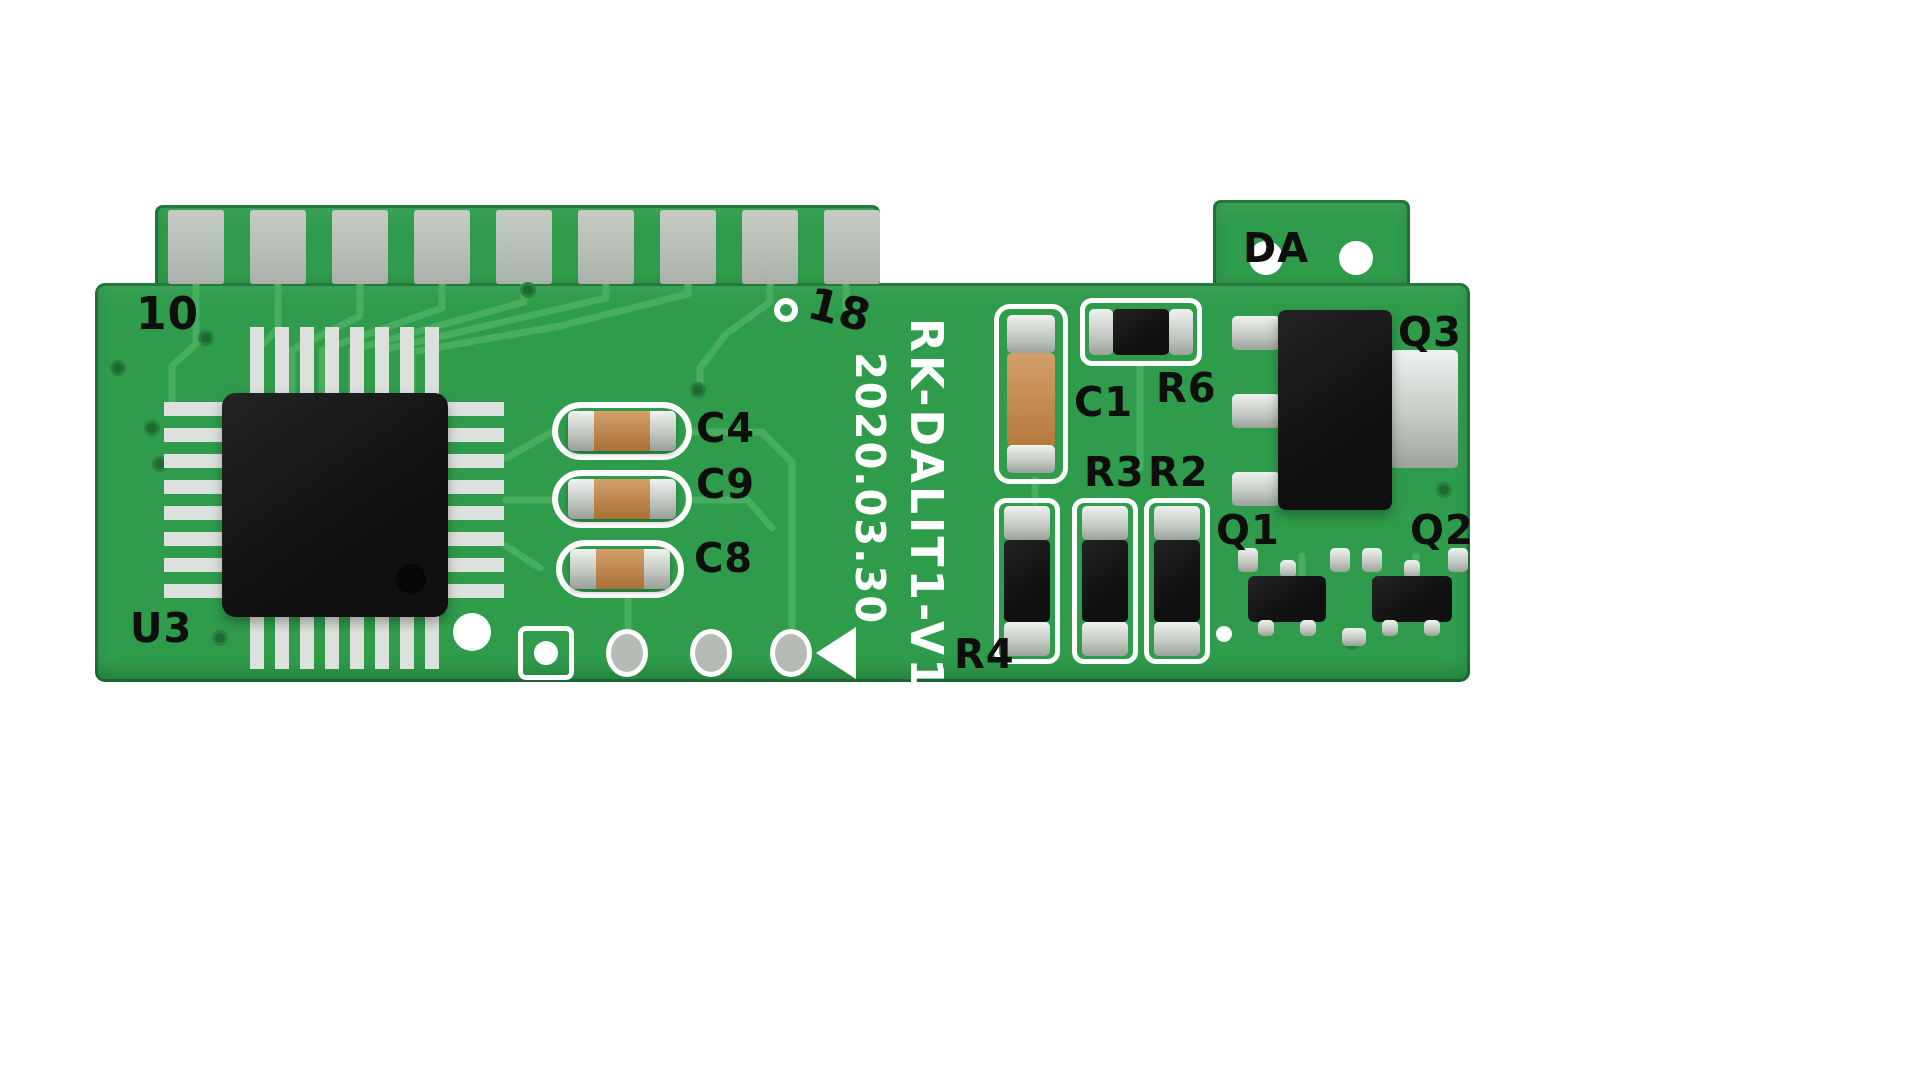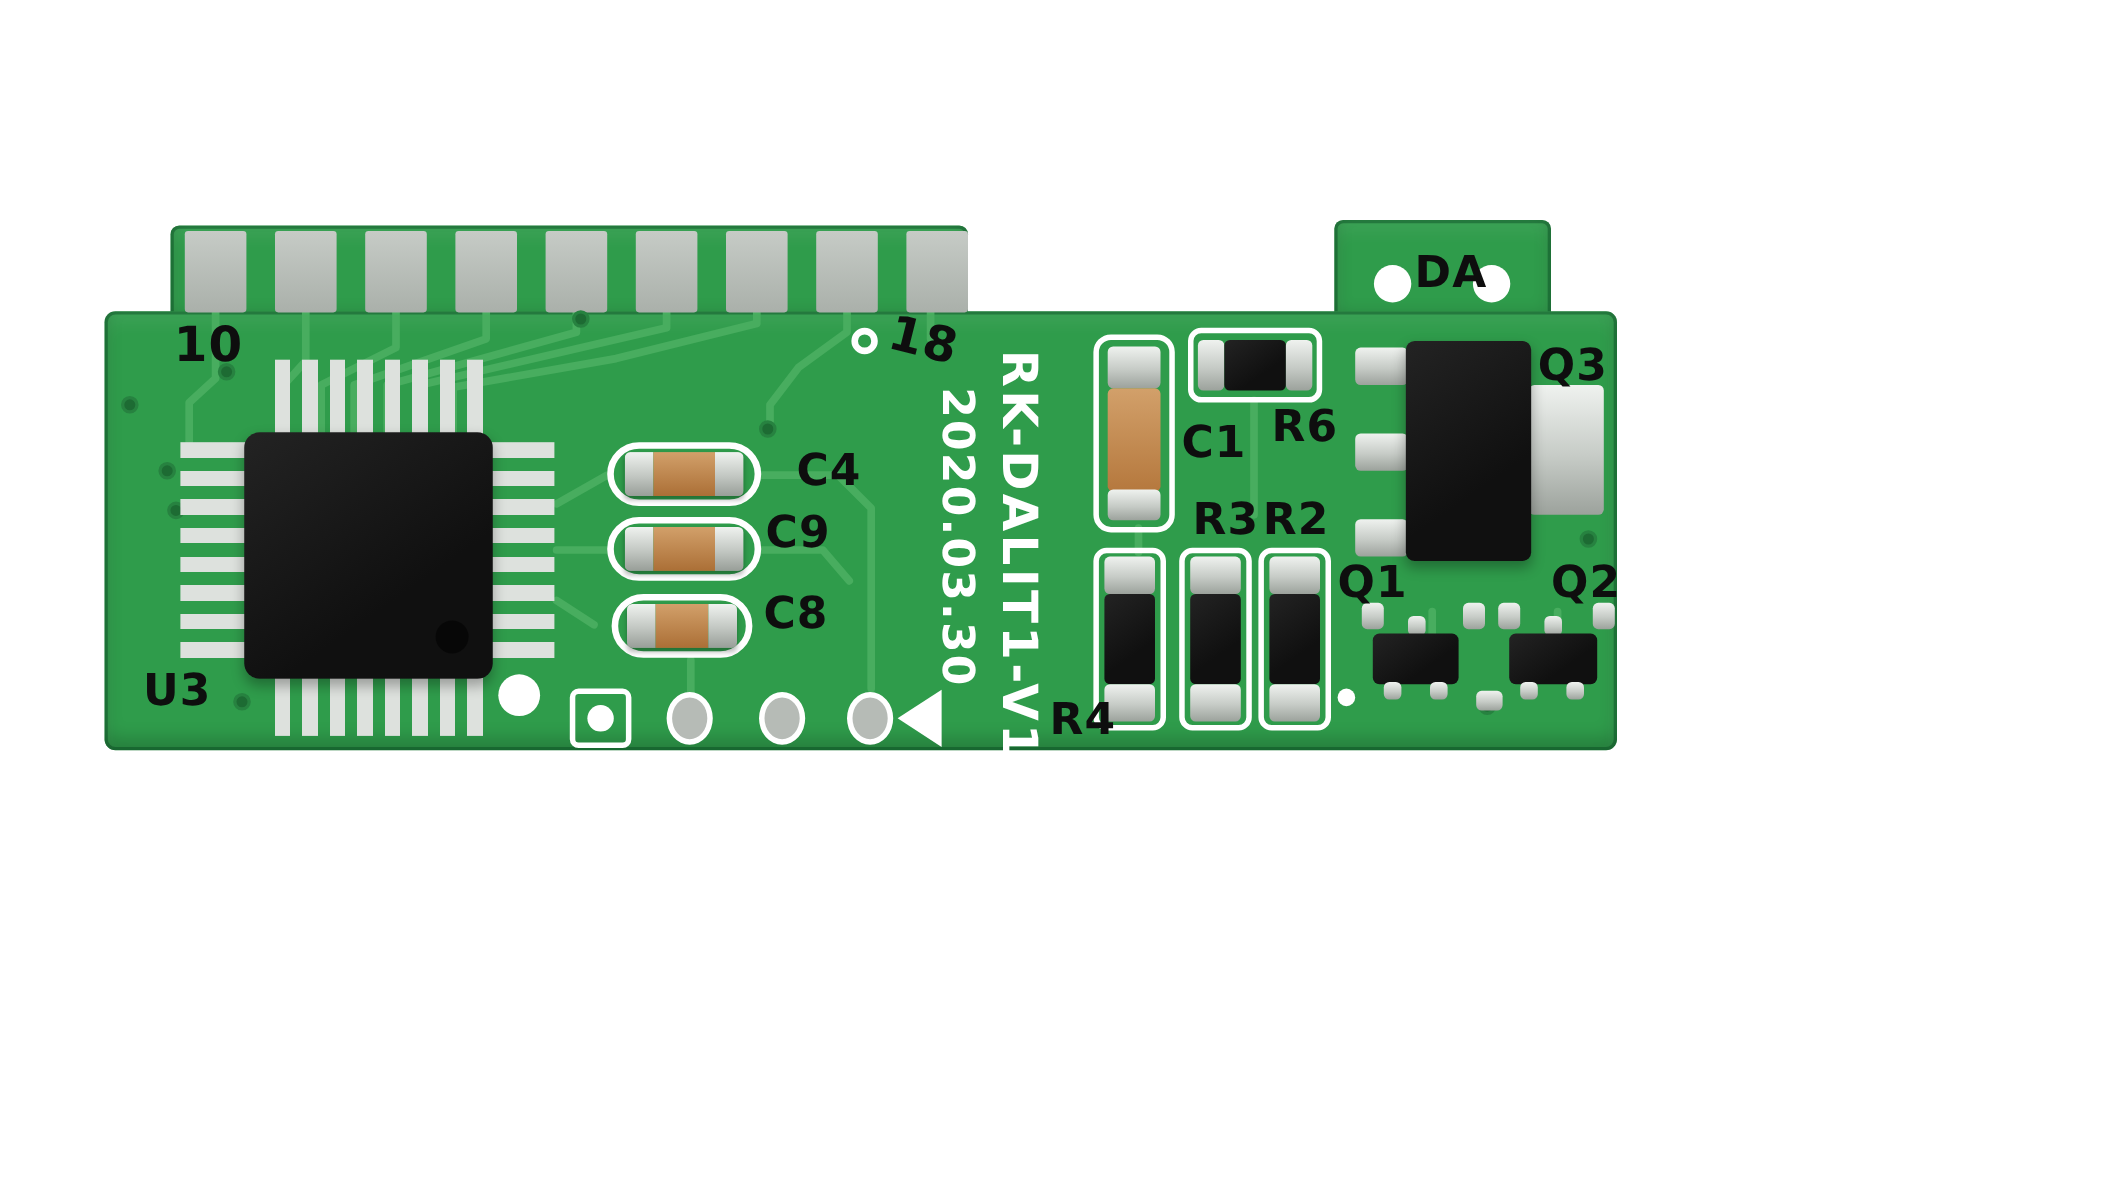--- a/index.html
+++ b/index.html
@@ -214,32 +214,32 @@
   <div class="abs silver rounded" style="left:1362px;top:548px;width:20px;height:24px"></div>
   <div class="abs silver rounded" style="left:1448px;top:548px;width:20px;height:24px"></div>
   <div class="abs silver rounded" style="left:1404px;top:560px;width:16px;height:18px"></div>
   <div class="abs blackc" style="left:1372px;top:576px;width:80px;height:46px;border-radius:6px"></div>
   <div class="abs silver rounded" style="left:1382px;top:620px;width:16px;height:16px"></div>
   <div class="abs silver rounded" style="left:1424px;top:620px;width:16px;height:16px"></div>
 
   <div class="abs white-dot" style="left:1216px;top:626px;width:16px;height:16px"></div>
   <div class="abs silver rounded" style="left:1342px;top:628px;width:24px;height:18px"></div>
 
-  <div class="abs label label-big" style="left:158px;top:292px">10</div>
+  <div class="abs label label-big" style="left:136px;top:292px">10</div>
   <div class="abs label label-big" style="left:808px;top:288px;transform:rotate(14deg)">18</div>
   <div class="abs label" style="left:130px;top:608px">U3</div>
-  <div class="abs label" style="left:724px;top:408px">C4</div>
+  <div class="abs label" style="left:696px;top:408px">C4</div>
   <div class="abs label" style="left:696px;top:464px">C9</div>
   <div class="abs label" style="left:694px;top:538px">C8</div>
   <div class="abs label" style="left:1074px;top:382px">C1</div>
   <div class="abs label" style="left:1156px;top:368px">R6</div>
   <div class="abs label" style="left:1084px;top:452px">R3</div>
   <div class="abs label" style="left:1148px;top:452px">R2</div>
   <div class="abs label" style="left:954px;top:634px">R4</div>
   <div class="abs label" style="left:1216px;top:510px">Q1</div>
   <div class="abs label" style="left:1410px;top:510px">Q2</div>
   <div class="abs label" style="left:1398px;top:312px">Q3</div>
-  <div class="abs label" style="left:1286px;top:228px">DA</div>
+  <div class="abs label" style="left:1243px;top:228px">DA</div>
 
   <div class="abs vtext" style="left:948px;top:318px;font-size:44px;letter-spacing:3px">RK-DALIT1-V1</div>
   <div class="abs vtext" style="left:890px;top:352px;font-size:40px;letter-spacing:2px">2020.03.30</div>
 
 </div>
 
 </body></html>

